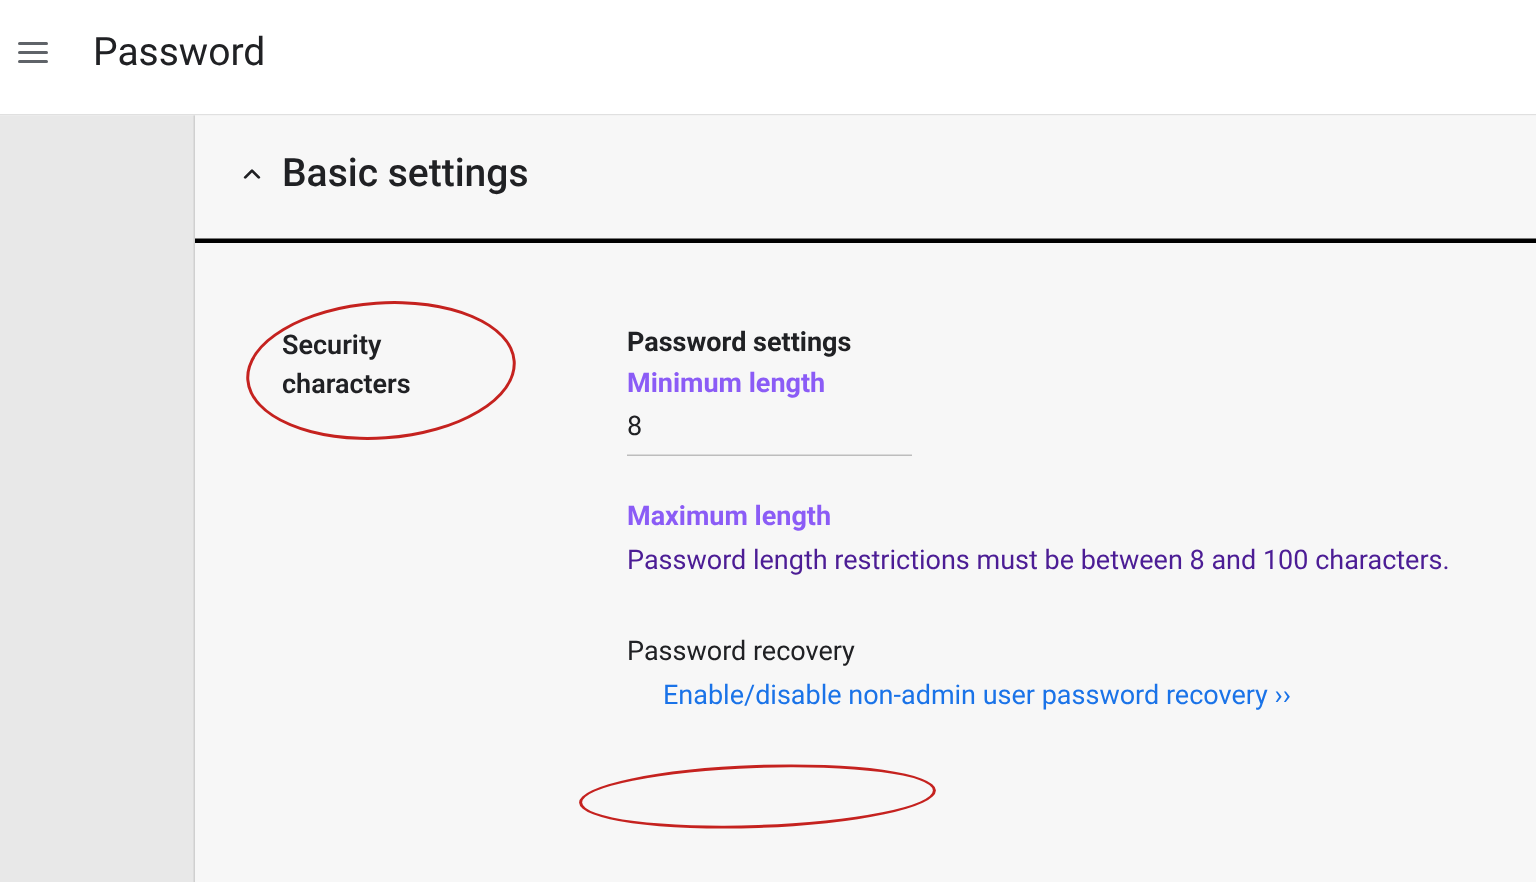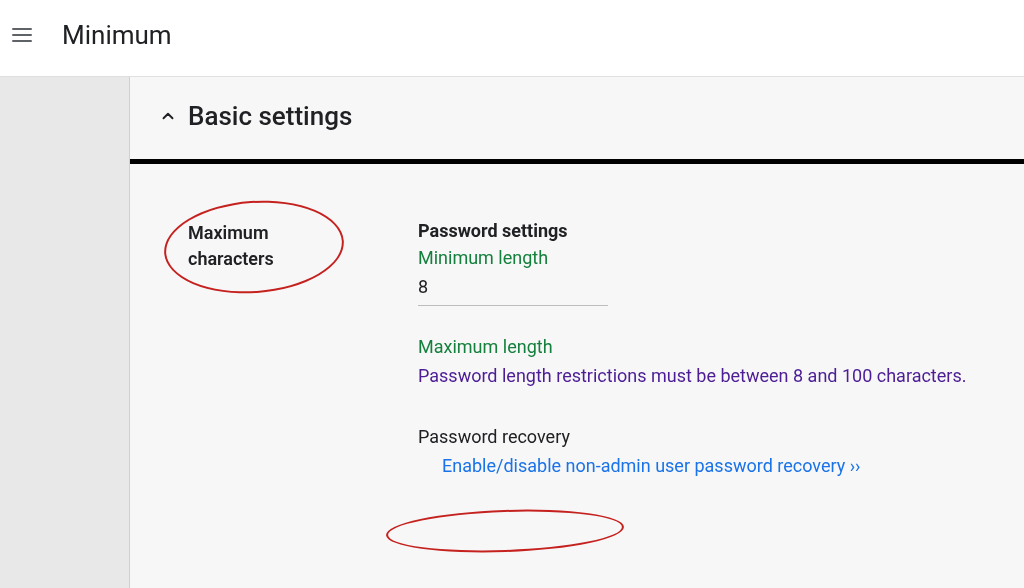--- a/index.html
+++ b/index.html
@@ -55,21 +55,21 @@
       flex-shrink: 0;
     }
     .main {
       flex: 1;
       background: #f7f7f7;
     }
     .section-header {
       display: flex;
       align-items: center;
       padding: 24px 24px 28px 24px;
-      border-bottom: 5px solid #000000;
+      border-bottom: 3px solid #000000;
     }
     .chevron {
       width: 28px;
       height: 28px;
       display: flex;
       align-items: center;
       justify-content: center;
       margin-right: 6px;
       cursor: pointer;
     }
@@ -96,22 +96,22 @@
       flex: 1;
     }
     .field-heading {
       font-size: 18px;
       font-weight: 700;
       color: #202124;
       margin-bottom: 6px;
     }
     .field-label {
       font-size: 18px;
-      font-weight: 400;
-      color: #15803d;
+      font-weight: 700;
+      color: #8b5cf6;
       margin-bottom: 8px;
     }
     .field-value {
       font-size: 18px;
       font-weight: 400;
       color: #202124;
       padding-bottom: 8px;
       border-bottom: 1px solid #bdbdbd;
       width: 190px;
       margin-bottom: 30px;
@@ -158,38 +158,38 @@
   </style>
 </head>
 <body>
 
 <div class="header">
   <div class="hamburger">
     <span></span>
       <span></span>
       <span></span>
   </div>
-  <div class="page-title">Minimum</div>
+  <div class="page-title">Password</div>
 </div>
 
 <div class="content-area">
   <div class="left-gutter"></div>
   <div class="main">
     <div class="section-header">
       <div class="chevron">
         <svg width="18" height="18" viewBox="0 0 24 24" fill="none" stroke="#202124" stroke-width="2.5" stroke-linecap="round" stroke-linejoin="round">
           <polyline points="18 15 12 9 6 15"></polyline>
         </svg>
       </div>
       <div class="section-title">Basic settings</div>
     </div>
 
     <div class="settings-body">
       <div class="side-label">
-        <div class="side-label-text">Maximum</div>
+        <div class="side-label-text">Security</div>
         <div class="side-label-text">characters</div>
       </div>
 
       <div class="fields">
         <div class="field-heading">Password settings</div>
 
         <div class="field-label">Minimum length</div>
         <div class="field-value">8</div>
 
         <div class="field-label">Maximum length</div>

